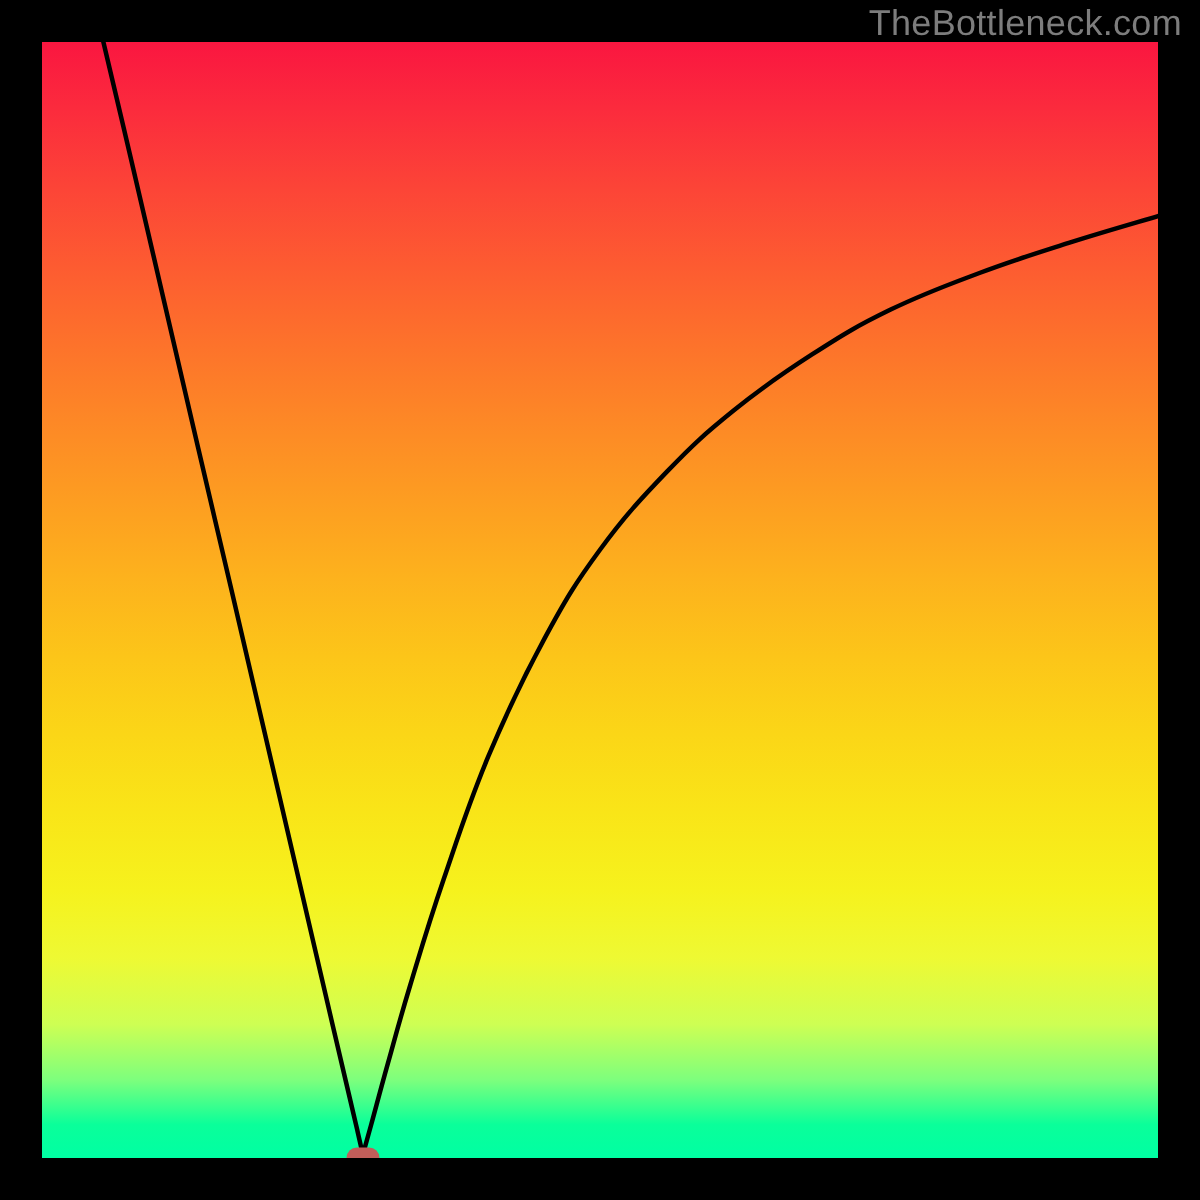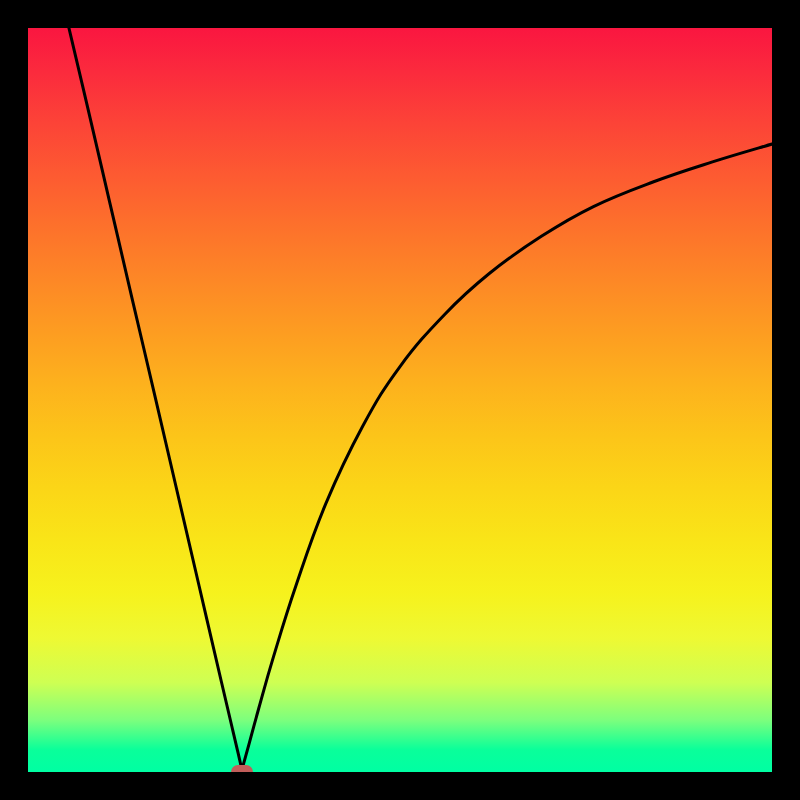--- a/index.html
+++ b/index.html
@@ -71,20 +71,21 @@
     height: 14px;
     background: #c15e5a;
     border-radius: 7px;
     transform: translate(-50%, -50%);
   }
 </style>
 </head>
 <body>
 
 <div class="container">
+  <div class="watermark">TheBottleneck.com</div>
   <div class="plot-area">
     <div class="gradient-bg"></div>
     <svg class="overlay" id="curve-svg" viewBox="0 0 744 744" preserveAspectRatio="none">
       <path id="curve-path" fill="none" stroke="#000000" stroke-width="3" stroke-linejoin="round" stroke-linecap="round" d="M 40.92 0.00 C 44.02 13.14, 52.70 49.72, 59.52 78.86 C 66.34 108.00, 74.40 142.85, 81.84 174.84 C 89.28 206.83, 96.72 238.95, 104.16 270.82 C 111.60 302.68, 119.04 334.18, 126.48 366.05 C 133.92 397.92, 141.36 430.03, 148.80 462.02 C 156.24 494.02, 163.68 526.01, 171.12 558.00 C 178.56 589.99, 187.86 630.04, 193.44 653.98 C 199.02 677.91, 201.81 689.69, 204.60 701.59 C 207.39 713.50, 208.63 718.70, 210.18 725.40 C 211.73 732.10, 213.28 739.04, 213.90 741.77 C 213.90 741.77, 212.78 745.79, 213.90 741.77 C 215.02 737.75, 216.13 733.88, 219.48 721.68 C 222.83 709.48, 225.43 699.36, 230.64 680.76 C 235.85 662.16, 238.08 653.23, 245.52 628.68 C 252.96 604.13, 257.42 588.50, 267.84 558.00 C 278.26 527.50, 284.21 508.15, 297.60 476.16 C 310.99 444.17, 319.92 425.57, 334.80 398.04 C 349.68 370.51, 355.63 360.84, 372.00 338.52 C 388.37 316.20, 398.78 305.04, 416.64 286.44 C 434.50 267.84, 441.94 261.14, 461.28 245.52 C 480.62 229.90, 492.53 221.71, 513.36 208.32 C 534.19 194.93, 543.12 189.42, 565.44 178.56 C 587.76 167.70, 601.15 162.94, 624.96 154.01 C 648.77 145.08, 660.67 141.51, 684.48 133.92 C 708.29 126.33, 732.10 119.64, 744.00 116.06"></path>
     </svg>
     <div class="marker" id="min-marker" style="left: 213.9px; top: 744px; background: rgb(193, 94, 90);"></div>
   </div>
 </div>
 
 </body></html>

